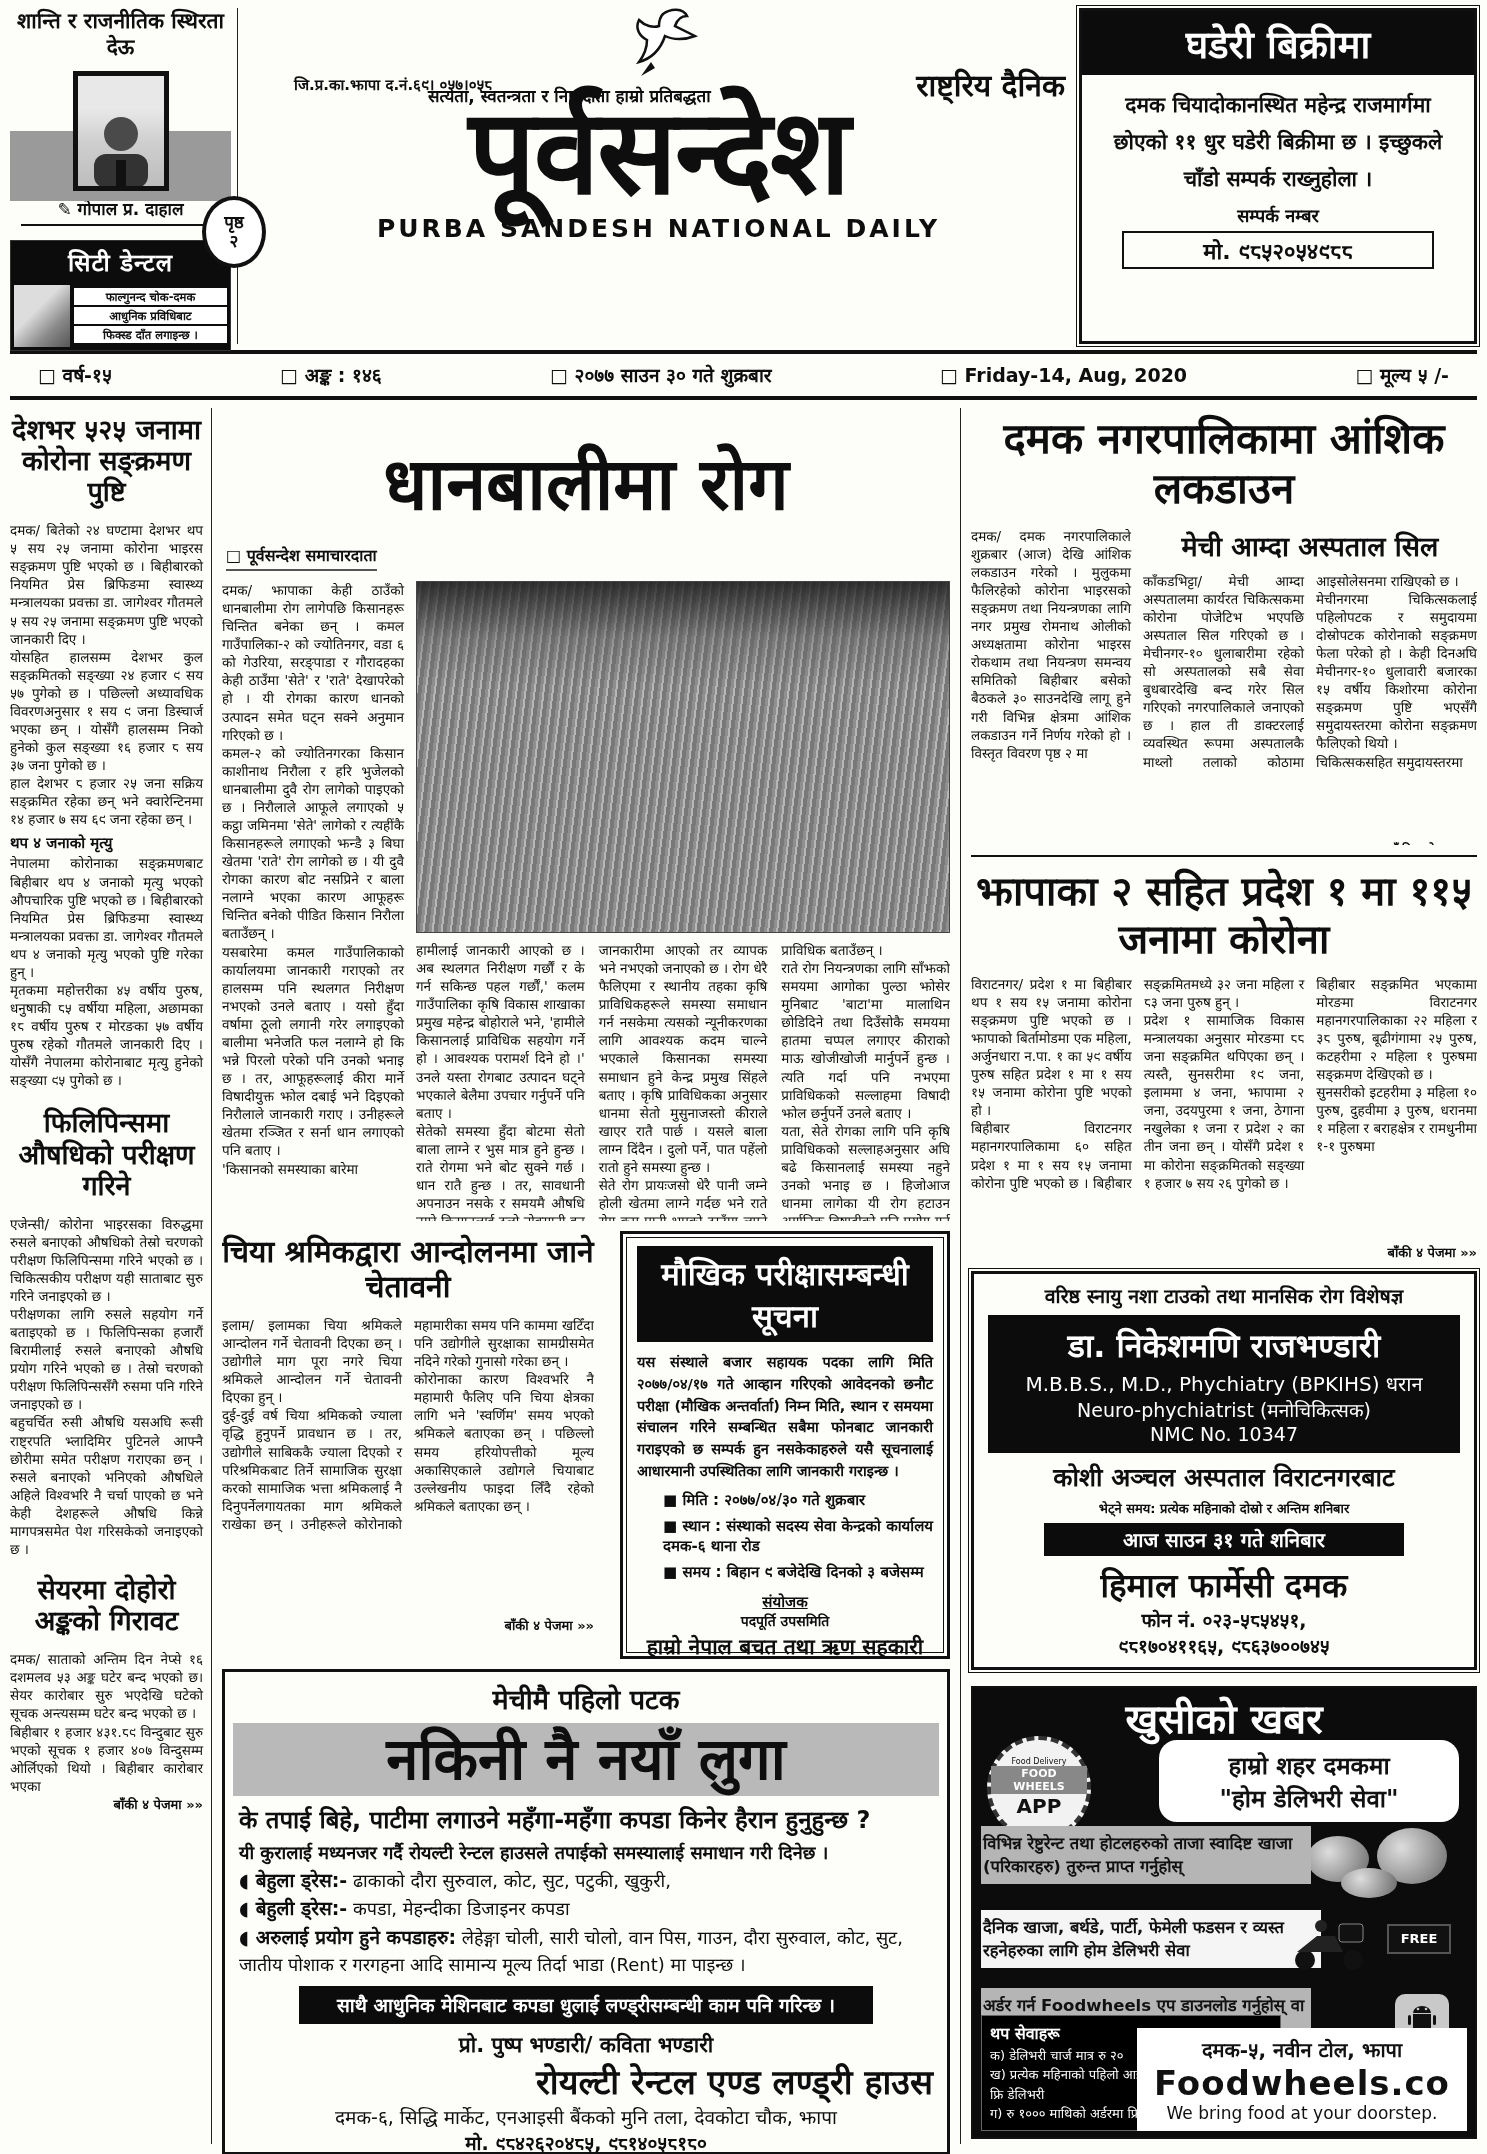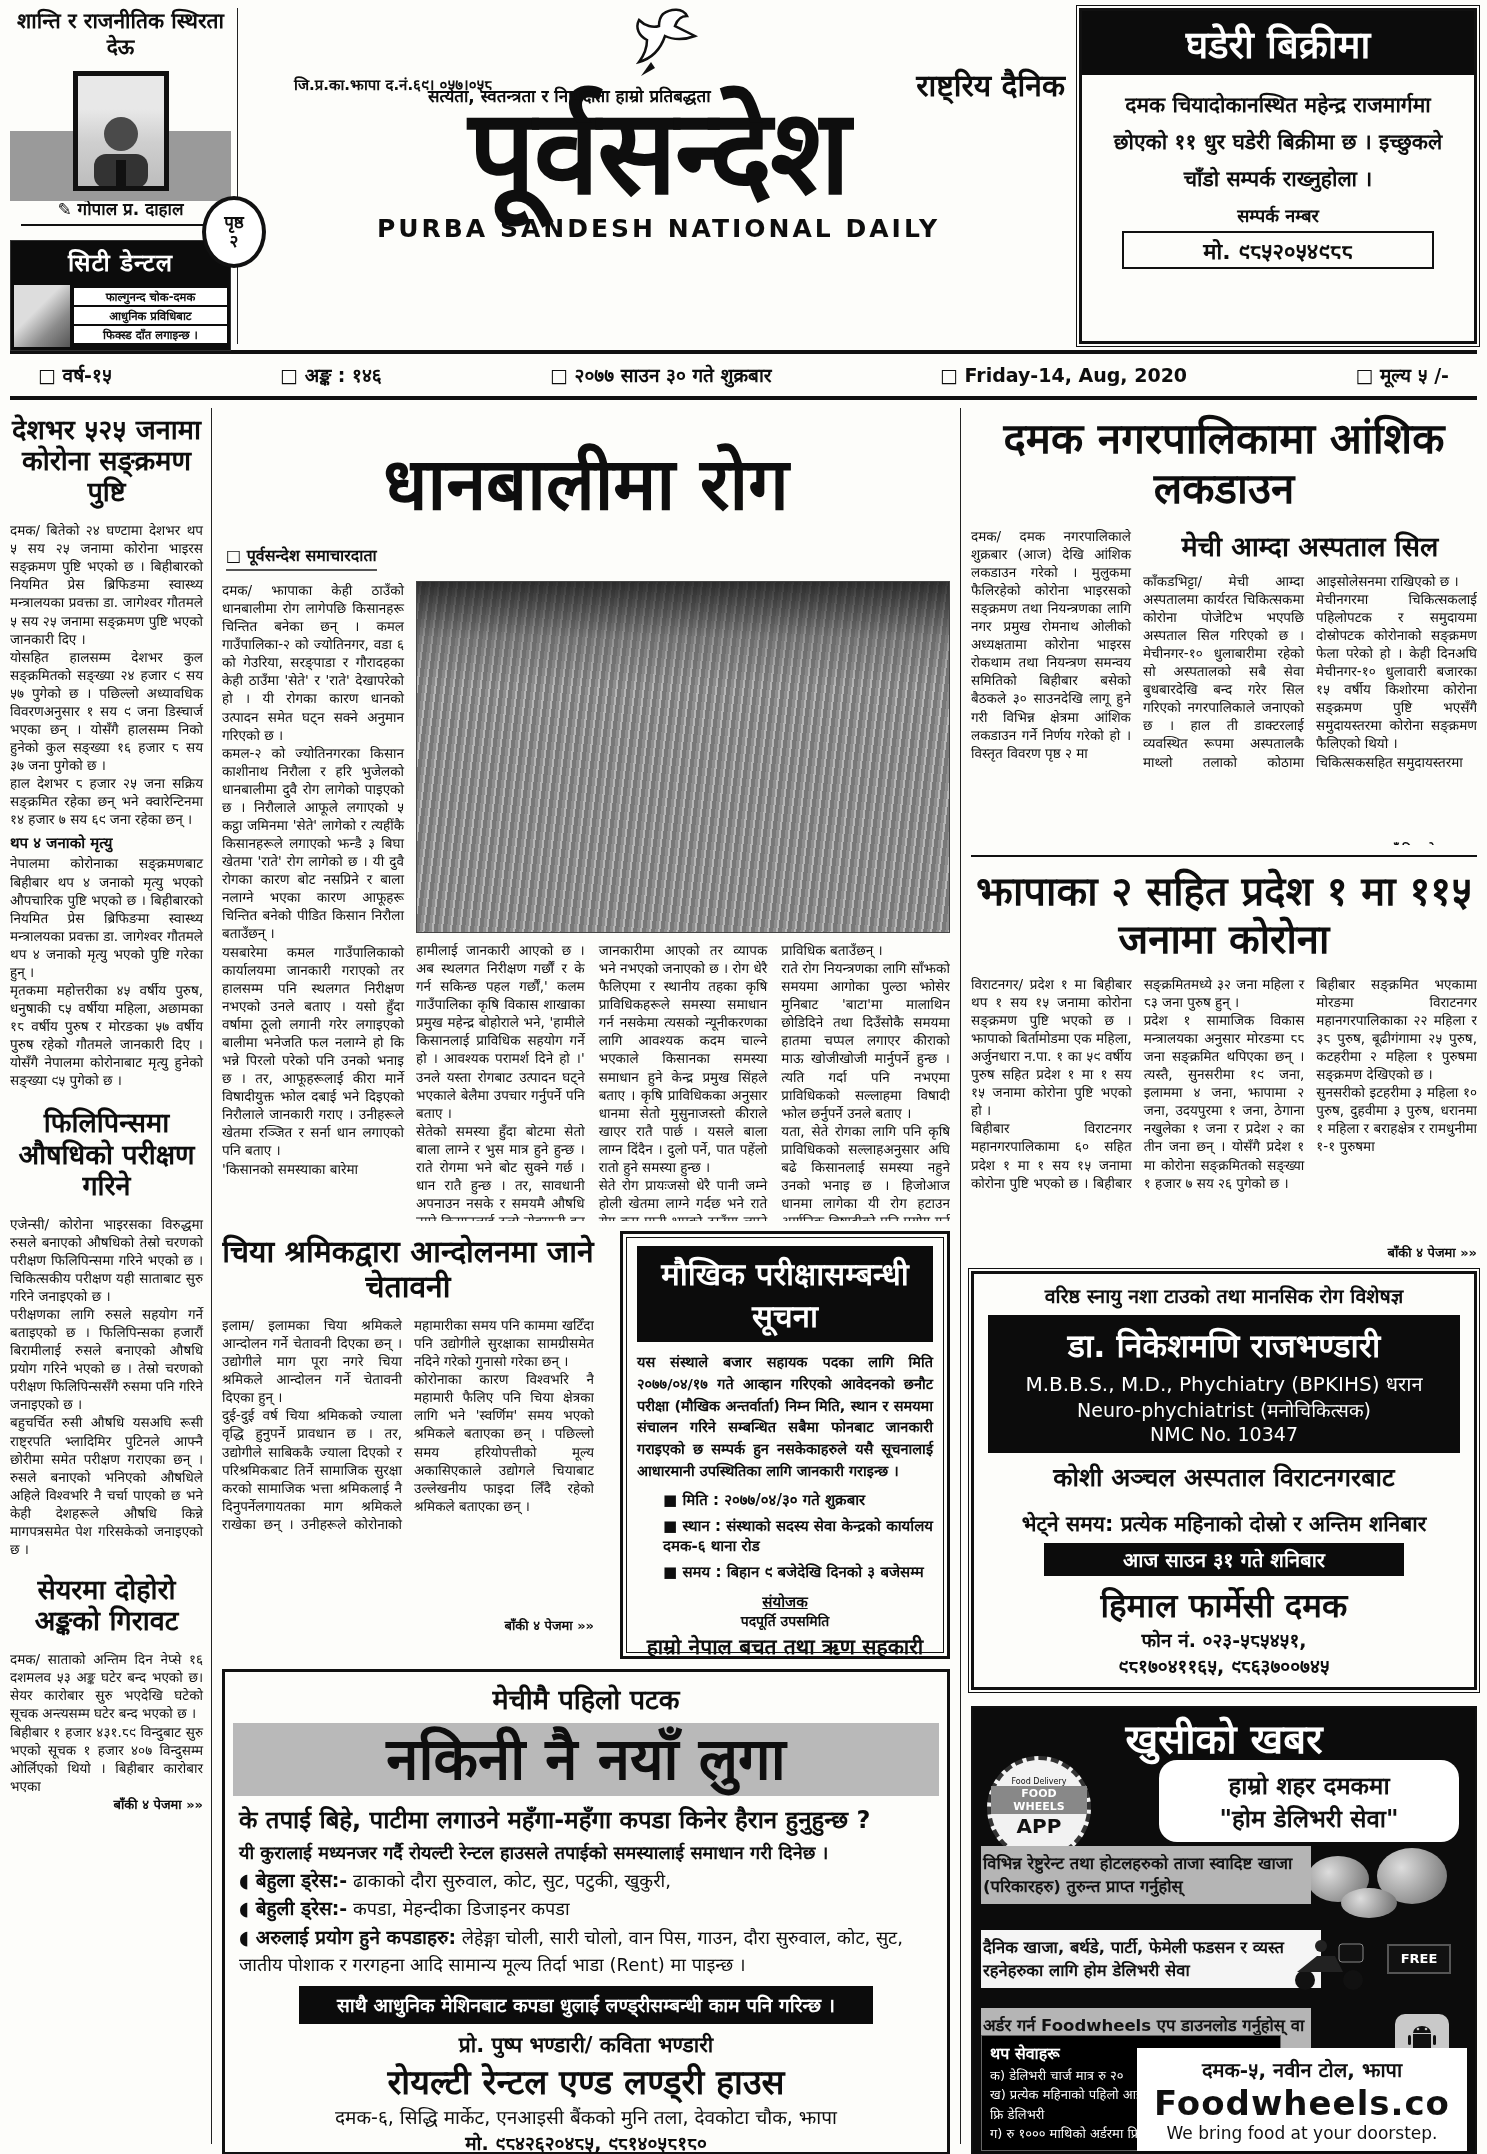--- a/index.html
+++ b/index.html
@@ -79,21 +79,21 @@
   .rental { border:3px solid #111; margin-top:10px; padding:8px 14px 10px; height:486px; overflow:hidden; }
   .rental-top { font-weight:bold; font-size:27px; text-align:center; }
   .rental-band { background:#b9b9b9; margin:6px -6px; padding:6px 0; }
   .rental-band div { font-weight:bold; font-size:58px; text-align:center; line-height:1.05; }
   .rental-q { font-weight:bold; font-size:24px; margin:6px 0 4px; }
   .rental-line { font-size:18px; line-height:1.5;font-weight:bold; }
   .rental-bullet { font-size:18px; line-height:1.5; }
   .rental-bullet b { font-size:19px; }
   .rental-strip { background:#0c0c0c; color:#fff; font-weight:bold; font-size:19px; text-align:center; margin:8px 60px 6px; padding:6px 4px; }
   .rental-prop { font-weight:bold; font-size:21px; text-align:center; margin-top:4px; }
-  .rental-name { font-weight:bold; font-size:34px; text-align:center; }
+  .rental-name { font-weight:bold; font-size:34px; text-align:right; }
   .rental-addr { font-size:19px; text-align:center; }
   .rental-phone { font-weight:bold; font-size:19px; text-align:center; }
   
   .colR .h1a { font-size:42px; font-weight:bold; text-align:center; line-height:1.2; margin:6px 0 12px; }
   .damak-grid { display:flex; gap:12px; height:318px; overflow:hidden; }
   .damak-c1 { width:160px; flex:none; }
   .damak-rest { flex:1; }
   .damak-sub { font-weight:bold; font-size:27px; text-align:center; margin-bottom:8px; }
   .damak-cols { columns:2; column-gap:12px; height:268px; overflow:hidden; }
   .prov { margin-top:4px; }
@@ -101,21 +101,21 @@
   .prov-cols { columns:3; column-gap:12px; height:268px; overflow:hidden; }
   
   .docad { border:3px solid #111; outline:1px solid #111; outline-offset:2px; margin-top:10px; padding:8px 10px; text-align:center; }
   .doc-top { font-weight:bold; font-size:19.5px; }
   .doc-black { background:#0c0c0c; color:#fff; margin:6px 4px; padding:8px 4px; }
   .doc-name { font-weight:bold; font-size:32px; }
   .doc-q1 { font-size:20px; margin-top:4px; }
   .doc-q2 { font-size:19px; }
   .doc-nmc { font-size:19px; }
   .doc-hosp { font-weight:bold; font-size:25px; margin-top:4px; }
-  .doc-meet { font-size:21px; font-weight:bold; margin-top:16px; }
+  .doc-meet { font-size:13px; font-weight:bold; margin-top:6px; }
   .doc-today { background:#0c0c0c; color:#fff; font-weight:bold; font-size:20px; margin:6px 60px; padding:3px 0; }
   .doc-pharm { font-weight:bold; font-size:33px; }
   .doc-ph { font-weight:bold; font-size:19px; }
   
   .fw { background:#0c0c0c; margin-top:16px; height:453px; position:relative; color:#fff; overflow:hidden; border:2px solid #111; }
   .fw-head { font-weight:bold; font-size:40px; text-align:center; padding-top:2px; }
   .fw-logo { position:absolute; left:14px; top:48px; width:104px; height:104px; background:#f2f2f2; border-radius:50%; border:4px dashed #333; color:#111; display:flex; flex-direction:column; align-items:center; justify-content:center; text-align:center; }
   .fw-logo .l1 { font-size:8px; }
   .fw-logo .l2 { font-size:11px; font-weight:bold; background:#888; color:#fff; padding:1px 4px; }
   .fw-logo .l3 { font-size:20px; font-weight:bold; }

